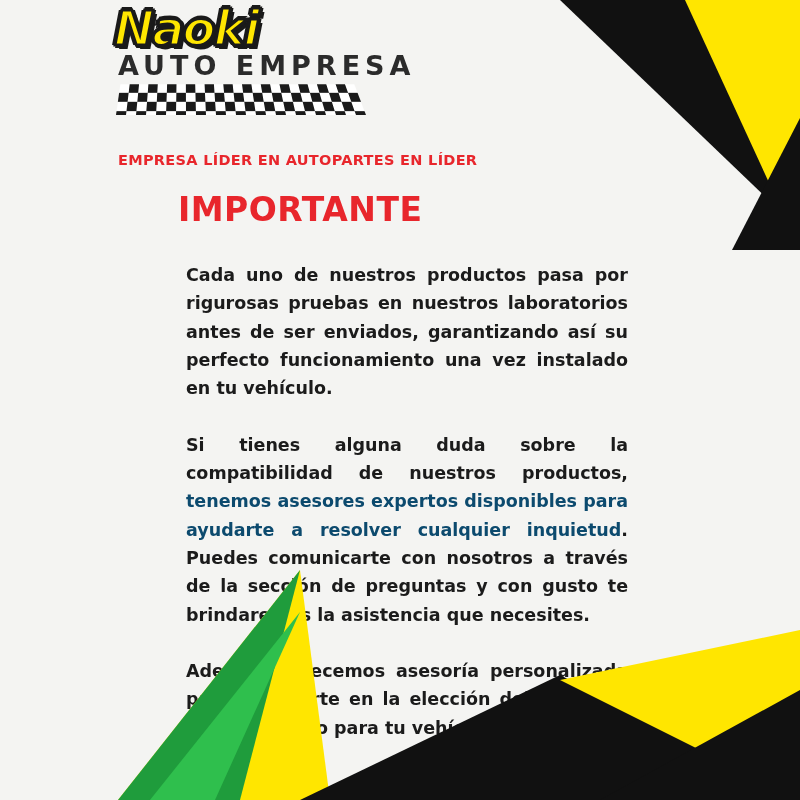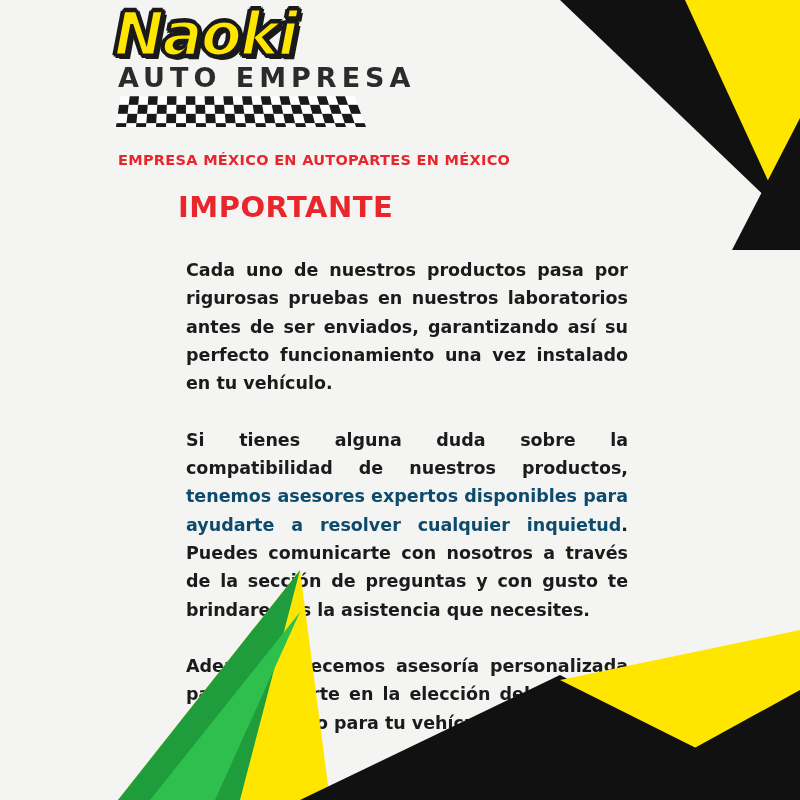--- a/index.html
+++ b/index.html
@@ -50,21 +50,21 @@
   
   .logo-block {
     position: absolute;
     top: 4px;
     left: 108px;
     width: 400px;
     text-align: left;
   }
   .logo-word {
     font-family: "DejaVu Sans", sans-serif;
-    font-size: 60px;
+    font-size: 48px;
     font-weight: bold;
     font-style: italic;
     color: #ffe600;
     letter-spacing: -2px;
     line-height: 1;
     margin: 0;
     -webkit-text-stroke: 3px #1a1a1a;
     text-shadow:
       3px 0 0 #1a1a1a, -3px 0 0 #1a1a1a,
       0 3px 0 #1a1a1a, 0 -3px 0 #1a1a1a,
@@ -106,21 +106,21 @@
 
   
   .content {
     position: absolute;
     top: 190px;
     left: 178px;
     width: 450px;
   }
   .headline {
     font-family: "DejaVu Sans", sans-serif;
-    font-size: 29px;
+    font-size: 33px;
     font-weight: bold;
     color: #e8262c;
     letter-spacing: 0.5px;
     margin: 0 0 32px 0;
   }
   .para {
     font-family: "DejaVu Sans", sans-serif;
     font-size: 17.5px;
     font-weight: bold;
     color: #1b1b1b;
@@ -144,21 +144,21 @@
   <svg class="shape tr-yellow" viewBox="0 0 300 250" preserveAspectRatio="none">
     <polygon points="300,0 300,250 185,0" fill="#ffe600"></polygon>
     <polygon points="300,118 300,250 232,250" fill="#111111"></polygon>
   </svg>
 
   <div class="logo-block">
     <div class="logo-word">Naoki</div>
     <div class="logo-sub">AUTO EMPRESA</div>
     <div class="checker"></div>
   </div>
-  <div class="tagline">EMPRESA MÉXICO  EN AUTOPARTES EN MÉXICO</div>
+  <div class="tagline">EMPRESA LÍDER  EN AUTOPARTES EN LÍDER</div>
 
   <div class="content">
     <h1 class="headline">IMPORTANTE</h1>
 
     <p class="para">Cada uno de nuestros productos pasa por rigurosas pruebas en nuestros laboratorios antes de ser enviados, garantizando así su perfecto funcionamiento una vez instalado en tu vehículo.</p>
 
     <p class="para"><span>Si tienes alguna duda sobre la compatibilidad de nuestros productos, </span><span class="hl">tenemos asesores expertos disponibles para ayudarte a resolver cualquier inquietud</span><span>. Puedes comunicarte con nosotros a través de la sección de preguntas y con gusto te brindaremos la asistencia que necesites.</span></p>
 
     <p class="para">Además, ofrecemos asesoría personalizada para orientarte en la elección del producto más adecuado para tu vehículo.</p>
   </div>

